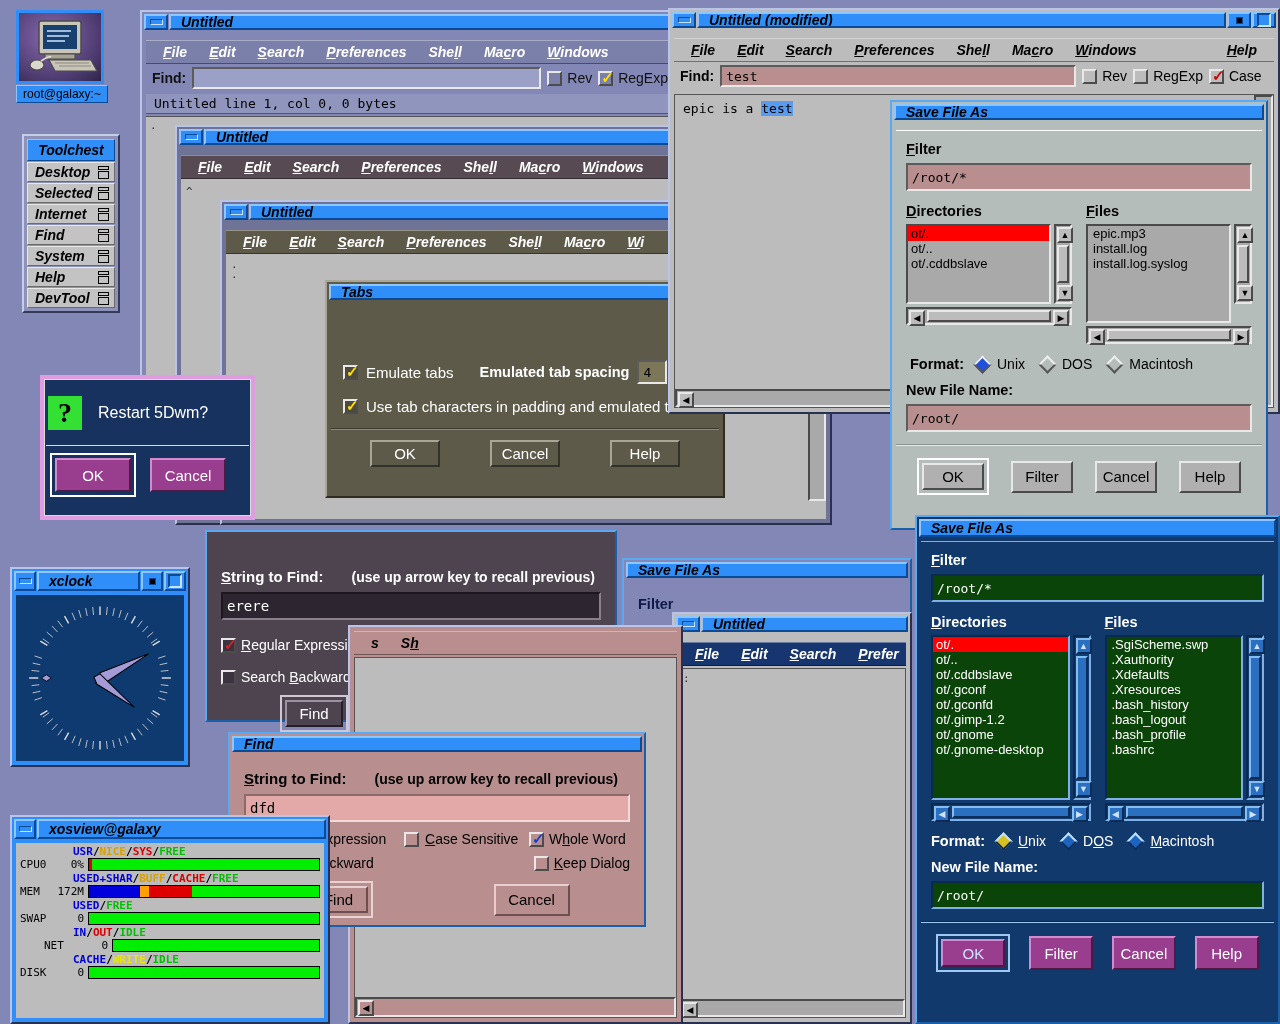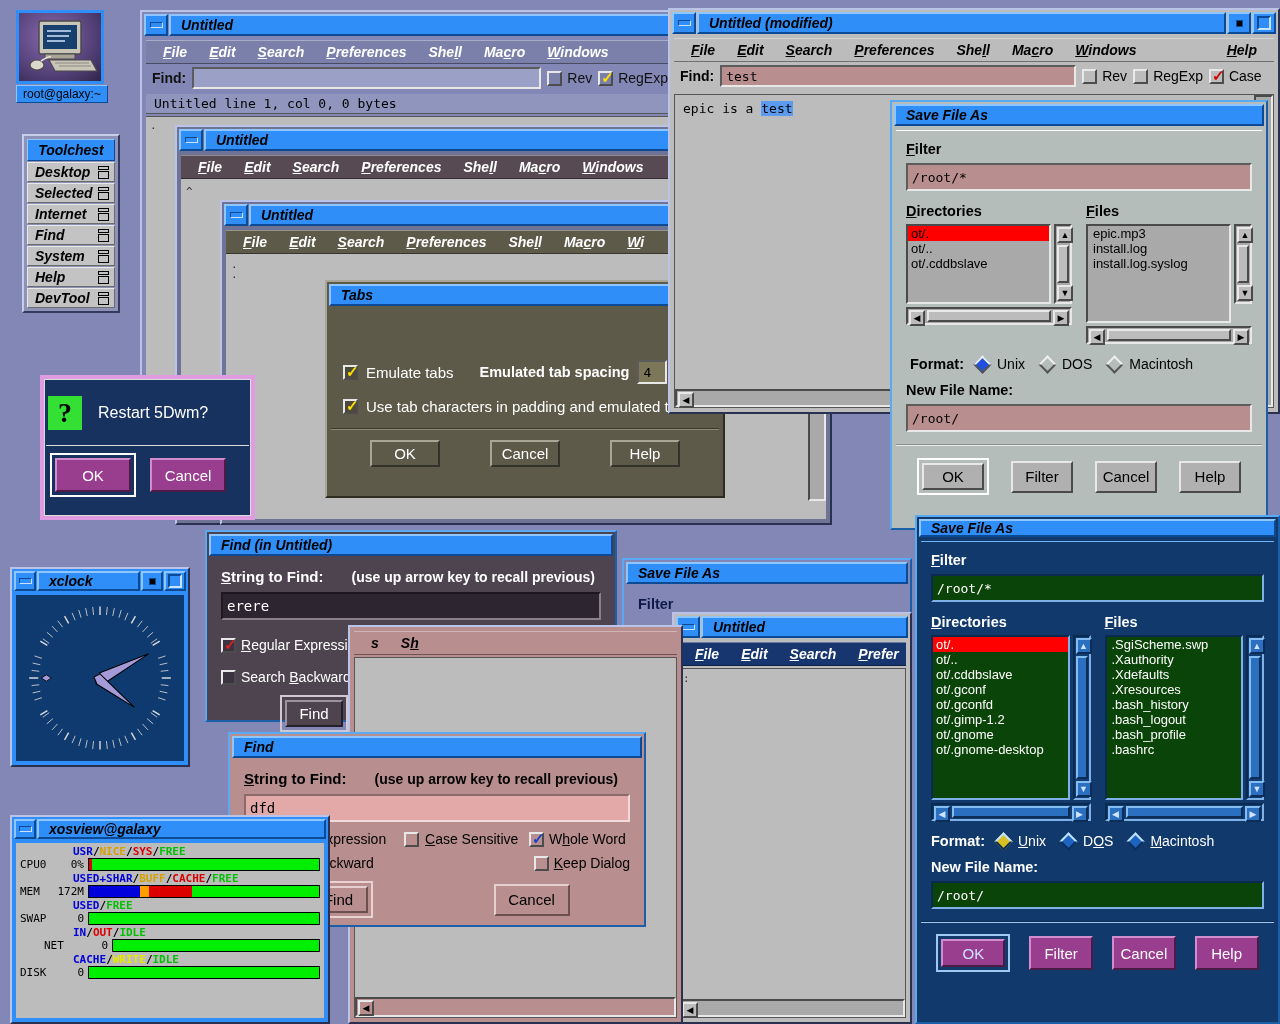--- a/index.html
+++ b/index.html
@@ -23,21 +23,21 @@
   .win { position: absolute; background: #6f7396; }
   .win-frame {
     position: absolute; inset: 0;
     border-top: 2px solid #b9c4e8;
     border-left: 2px solid #b9c4e8;
     border-right: 2px solid #2a3050;
     border-bottom: 2px solid #2a3050;
     background: #6f7396;
   }
   .titlebar {
-    position: absolute; left: 4px; right: 4px; top: 4px; height: 22px;
+    position: absolute; left: 4px; right: 4px; top: 4px; height: 16px;
     display: flex; align-items: stretch;
   }
   .tb-btn {
     width: 24px;
     background: #2f8ef7;
     border-top: 2px solid #8fc6ff;
     border-left: 2px solid #8fc6ff;
     border-right: 2px solid #0c4a96;
     border-bottom: 2px solid #0c4a96;
     display: flex; align-items: center; justify-content: center;
@@ -576,23 +576,20 @@
         </span>
         <span class="btn" style="background:#b0b0b0; width:62px; height:32px; align-self:center;">Filter</span>
         <span class="btn" style="background:#b0b0b0; width:62px; height:32px; align-self:center;">Cancel</span>
         <span class="btn" style="background:#b0b0b0; width:62px; height:32px; align-self:center;">Help</span>
       </div>
     </div>
   </div>
 
   <div class="win" style="left:205px; top:530px; width:412px; height:192px;">
     <div class="win-frame" style="background:#4e4450; border-top-color:#59a9f3; border-left-color:#59a9f3; border-right-color:#1a5fa8; border-bottom-color:#1a5fa8;"></div>
-    <div class="titlebar">
-      <div class="tb-title noleft">Find (in Untitled)</div>
-    </div>
     <div class="abs" style="left:6px; top:30px; right:6px; bottom:6px; background:#4e4450; color:#fff; padding:8px 10px;">
       <div style="display:flex; align-items:baseline; gap:28px;">
         <span style="font-size:15px; font-weight:bold;"><u>S</u>tring to Find:</span>
         <span style="font-size:14px; font-weight:bold;">(use up arrow key to recall previous)</span>
       </div>
       <div class="inp-sunken" style="background:#2d2630; color:#fff; height:28px; margin-top:7px; font-size:14px;
             border-top-color:#1d181f; border-left-color:#1d181f; border-right-color:#8a7f8d; border-bottom-color:#8a7f8d;">erere</div>
       <div style="display:flex; align-items:center; margin-top:9px; font-size:15px;">
         <span class="cbrow" style="width:160px;">
           <span class="cb" style="background:#3b3340;">

